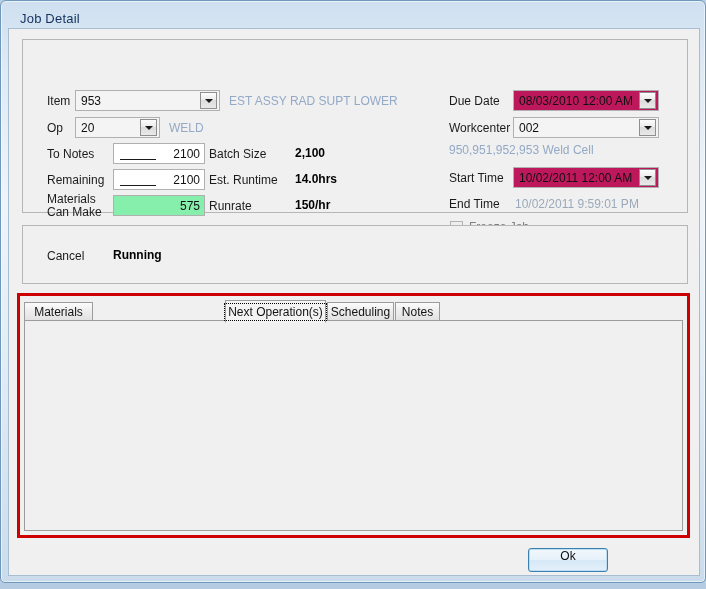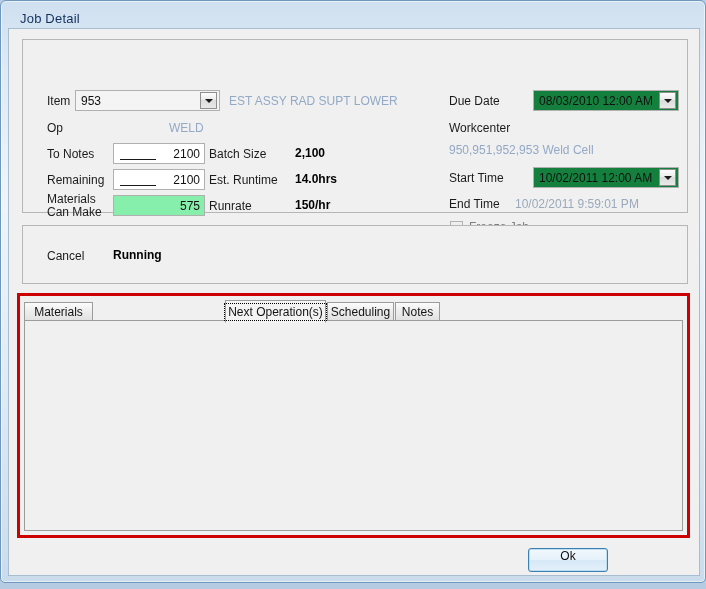--- a/index.html
+++ b/index.html
@@ -77,21 +77,21 @@
     width: 17px; height: 17px; margin-right: 2px;
     border: 1px solid #8e8e8e;
     background: linear-gradient(180deg,#fdfdfd 0%, #eaeaea 48%, #dcdcdc 50%, #e9e9e9 100%);
     display: flex; align-items: center; justify-content: center;
   }
   .combo .cbtn i {
     display: block; width: 0; height: 0;
     border-left: 4px solid transparent; border-right: 4px solid transparent;
     border-top: 4px solid #1a1a1a;
   }
-  .combo.white { background: #15803d; margin-left: 20px; }
+  .combo.white { background: #be185d; }
 
   
   .tbox {
     position: absolute; height: 21px; width: 92px;
     background: #ffffff; border: 1px solid #b0b0b0;
     font-size: 12px; color: #101010;
     text-align: right; padding-right: 4px;
     display: flex; align-items: center; justify-content: flex-end;
   }
   .tbox.readonly { background: #86efac; }
@@ -189,20 +189,26 @@
       <span class="lbl" style="left:24px; top:54px;">Item</span>
       <div class="combo" style="left:52px; top:50px; width:145px;">
         <span class="ctext">953</span>
         <span class="cbtn">
             <i></i>
           </span>
       </div>
       <span class="hint" style="left:206px; top:54px;">EST ASSY RAD SUPT LOWER</span>
 
       <span class="lbl" style="left:24px; top:81px;">Op</span>
+      <div class="combo" style="left:52px; top:77px; width:85px;">
+        <span class="ctext">20</span>
+        <span class="cbtn">
+            <i></i>
+          </span>
+      </div>
       <span class="hint" style="left:146px; top:81px;">WELD</span>
 
       <span class="lbl" style="left:24px; top:107px;">To Notes</span>
       <div class="tbox" style="left:90px; top:103px;">
         <span class="selbar"></span>
         <span>2100</span>
       </div>
 
       <span class="lbl" style="left:24px; top:133px;">Remaining</span>
       <div class="tbox" style="left:90px; top:129px;">
@@ -229,20 +235,26 @@
 
       <span class="lbl" style="left:426px; top:54px;">Due Date</span>
       <div class="combo white" style="left:490px; top:50px; width:146px;">
         <span class="ctext">08/03/2010 12:00 AM</span>
         <span class="cbtn">
             <i></i>
           </span>
       </div>
 
       <span class="lbl" style="left:426px; top:81px;">Workcenter</span>
+      <div class="combo" style="left:490px; top:77px; width:146px;">
+        <span class="ctext">002</span>
+        <span class="cbtn">
+            <i></i>
+          </span>
+      </div>
       <span class="hint" style="left:426px; top:103px;">950,951,952,953 Weld Cell</span>
 
       <span class="lbl" style="left:426px; top:131px;">Start Time</span>
       <div class="combo white" style="left:490px; top:127px; width:146px;">
         <span class="ctext">10/02/2011 12:00 AM</span>
         <span class="cbtn">
             <i></i>
           </span>
       </div>
 

